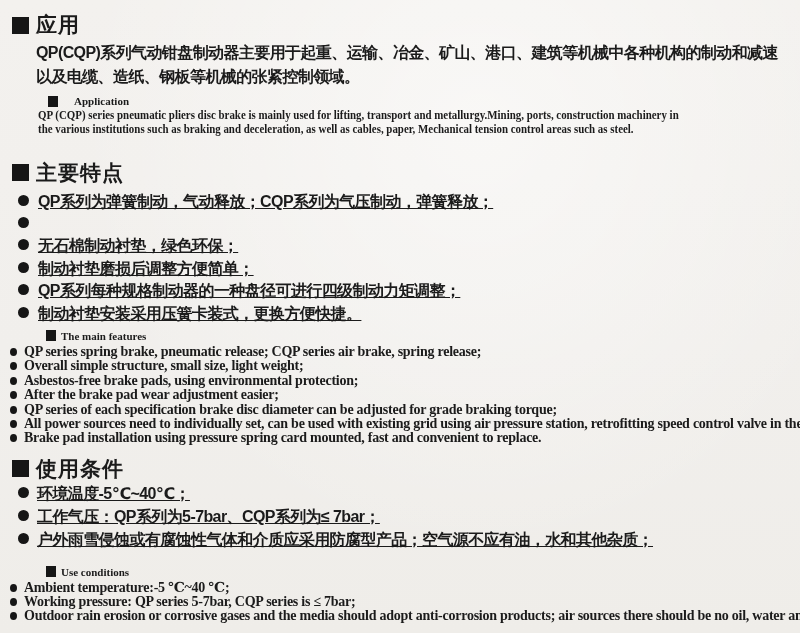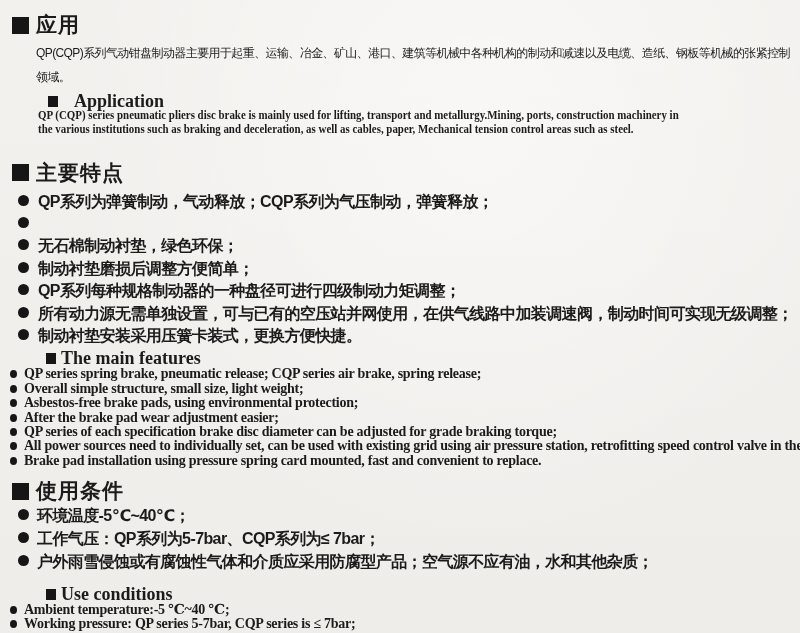--- a/index.html
+++ b/index.html
@@ -37,27 +37,28 @@
     flex: none;
     width: 17px;
     height: 17px;
     background: #161616;
   }
 
   
   .zh-para {
     margin: 4px 0 0 24px;
     width: 756px;
-    font-size: 12px;
+    font-size: 16px;
     line-height: 24px;
-    font-weight: 400;
+    font-weight: 700;
     letter-spacing: -0.6px;
   }
   .zh-bullets {
     margin-top: 6px;
+    text-decoration: underline;
   }
   .zh-bullet {
     display: flex;
     align-items: flex-start;
     gap: 9px;
     padding-left: 6px;
     height: 22.4px;
     font-size: 16px;
     line-height: 21px;
     font-weight: 600;
@@ -75,21 +76,21 @@
 
   
   .en-block {
     font-family: "Liberation Serif", "DejaVu Serif", serif;
     font-weight: 600;
   }
   .en-heading {
     display: flex;
     align-items: center;
     gap: 5px;
-    font-size: 18px;
+    font-size: 11px;
     line-height: 14px;
     margin-left: -2px;
     padding-left: 36px;
   }
   .en-heading.app-gap { gap: 16px; margin-left: 0; }
   .sq-sm {
     flex: none;
     width: 10px;
     height: 11px;
     background: #161616;
@@ -169,24 +170,20 @@
       <div class="zh-bullet">
         <span class="dot-lg"></span>
         <span>制动衬垫磨损后调整方便简单；</span>
       </div>
       <div class="zh-bullet">
         <span class="dot-lg"></span>
         <span>QP系列每种规格制动器的一种盘径可进行四级制动力矩调整；</span>
       </div>
       <div class="zh-bullet">
         <span class="dot-lg"></span>
-        <span>所有动力源无需单独设置，可与已有的空压站并网使用，在供气线路中加装调速阀，制动时间可实现无级调整；</span>
-      </div>
-      <div class="zh-bullet">
-        <span class="dot-lg"></span>
         <span>制动衬垫安装采用压簧卡装式，更换方便快捷。</span>
       </div>
     </div>
 
     <div class="en-heading en-block">
       <span class="sq-sm"></span>
       <span>The main features</span>
     </div>
 
     <div class="en-bullets en-block">

